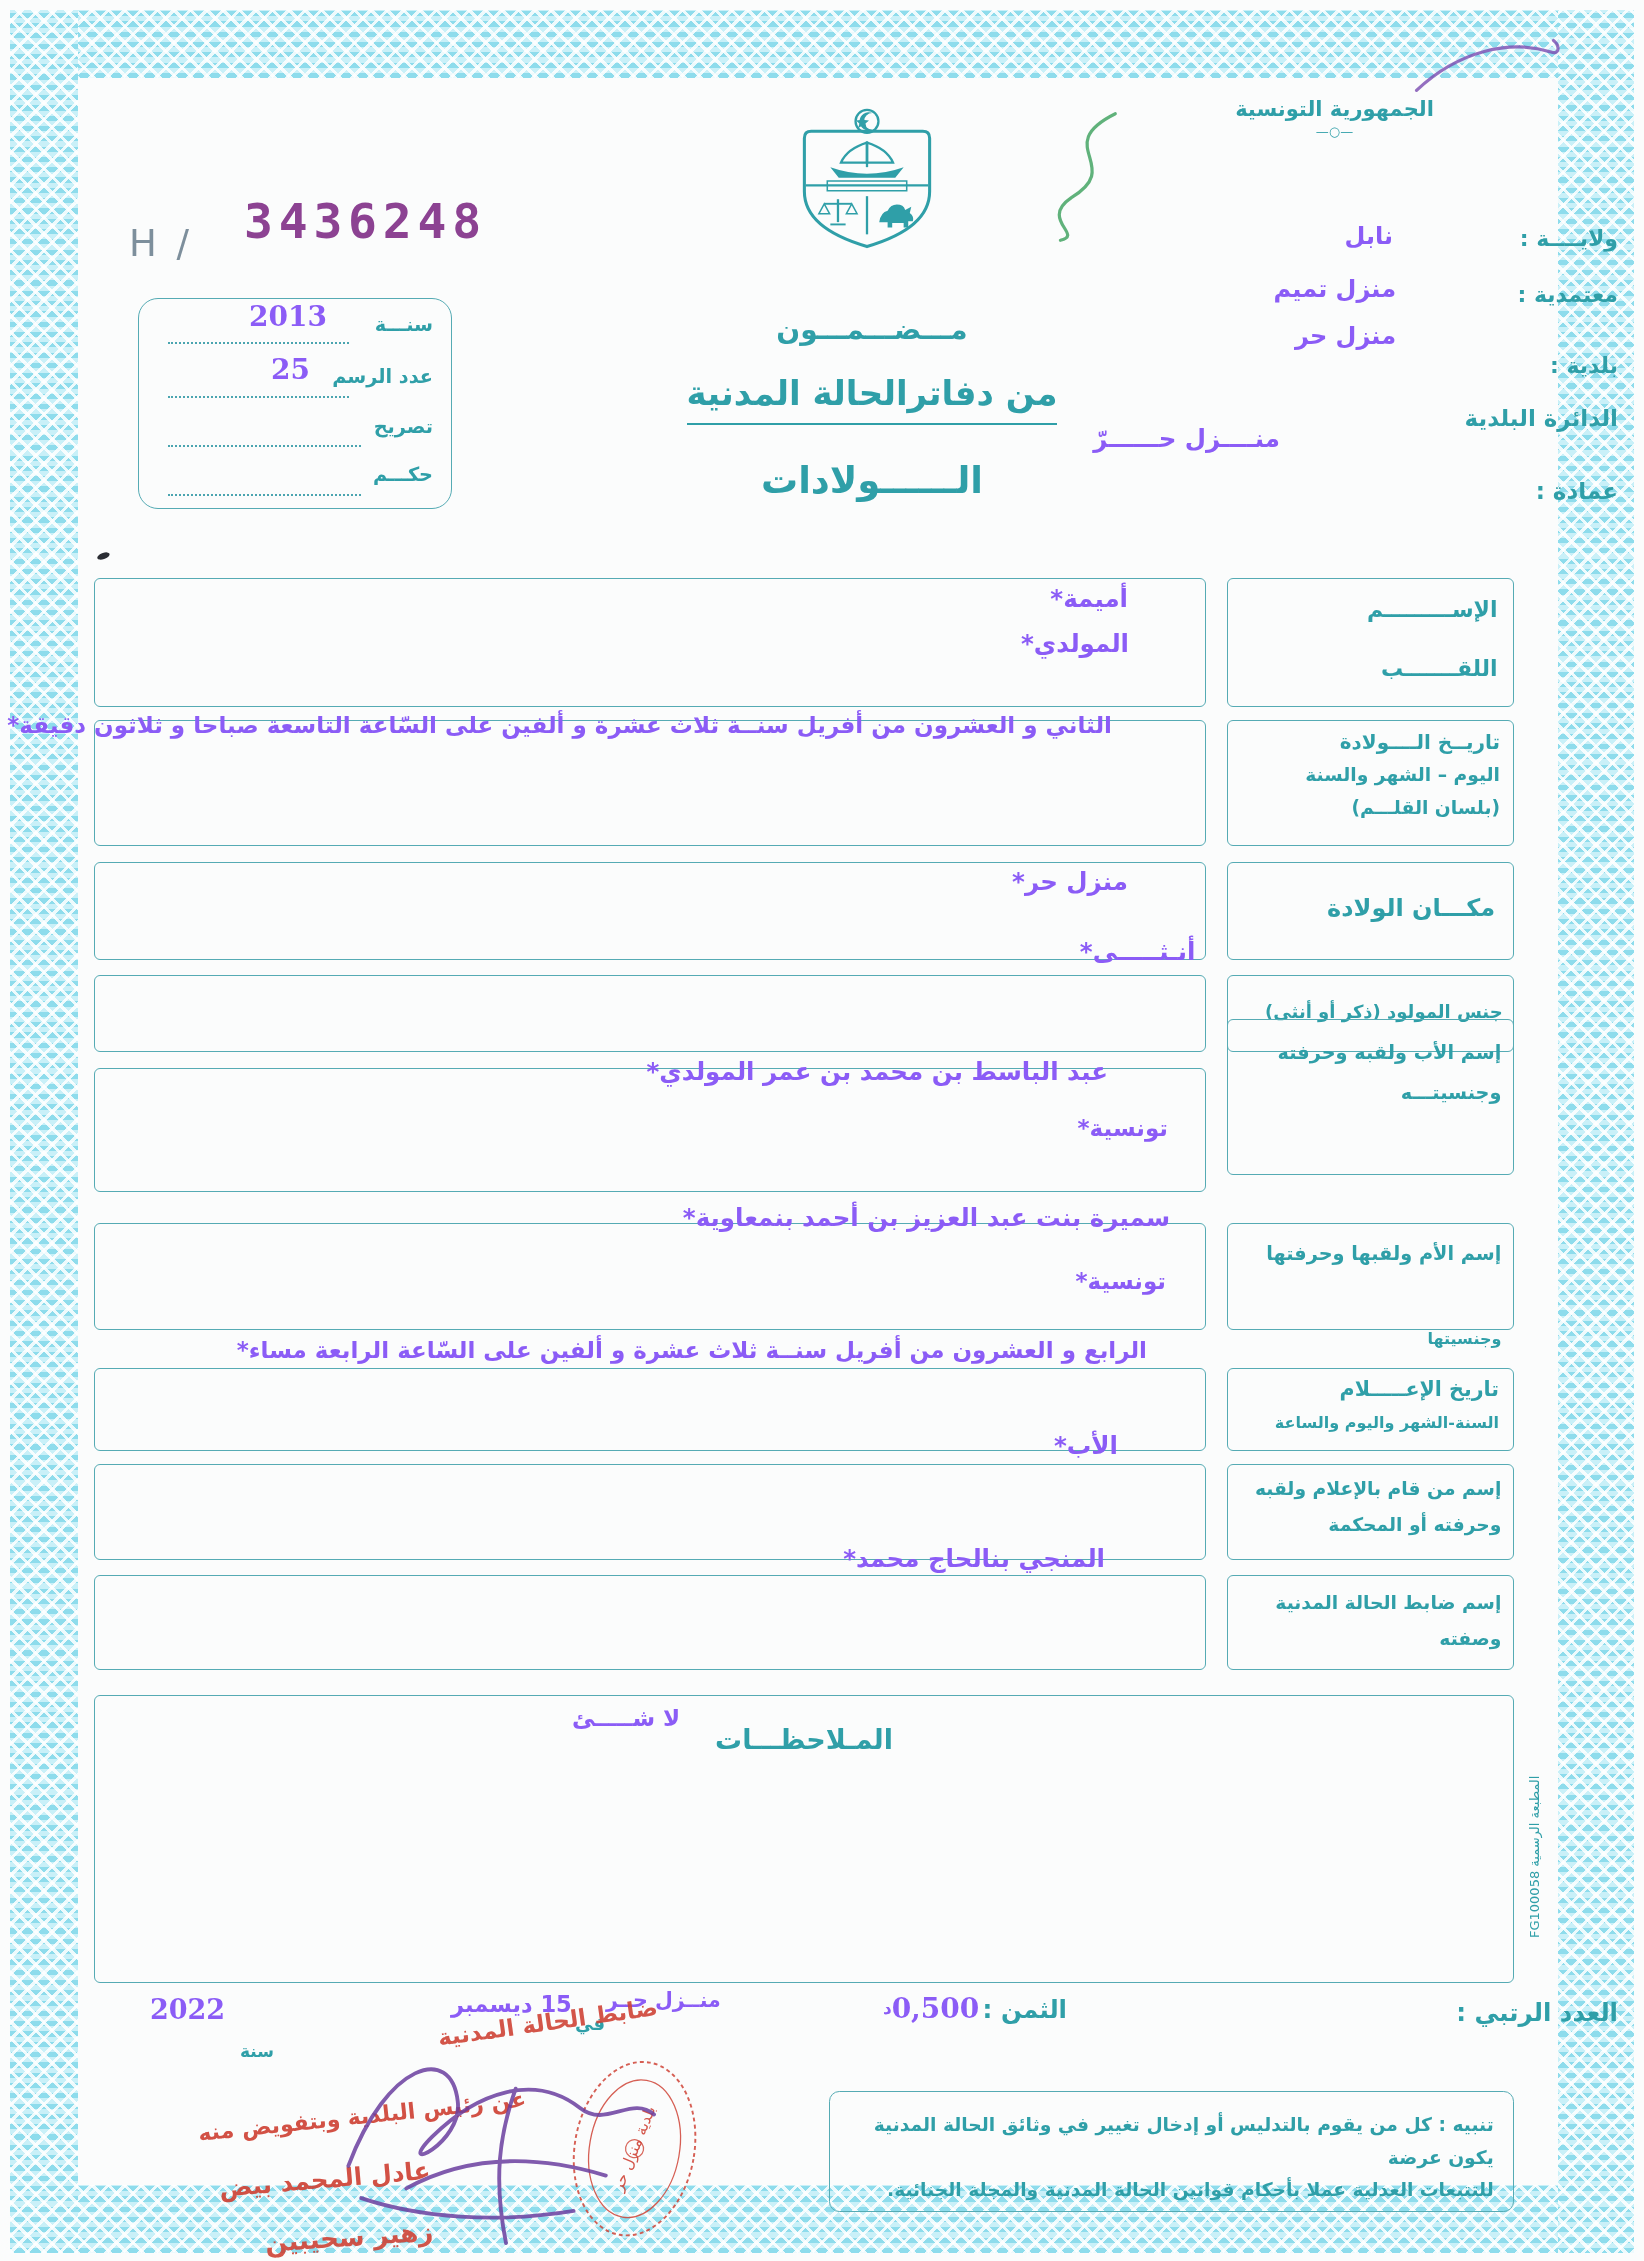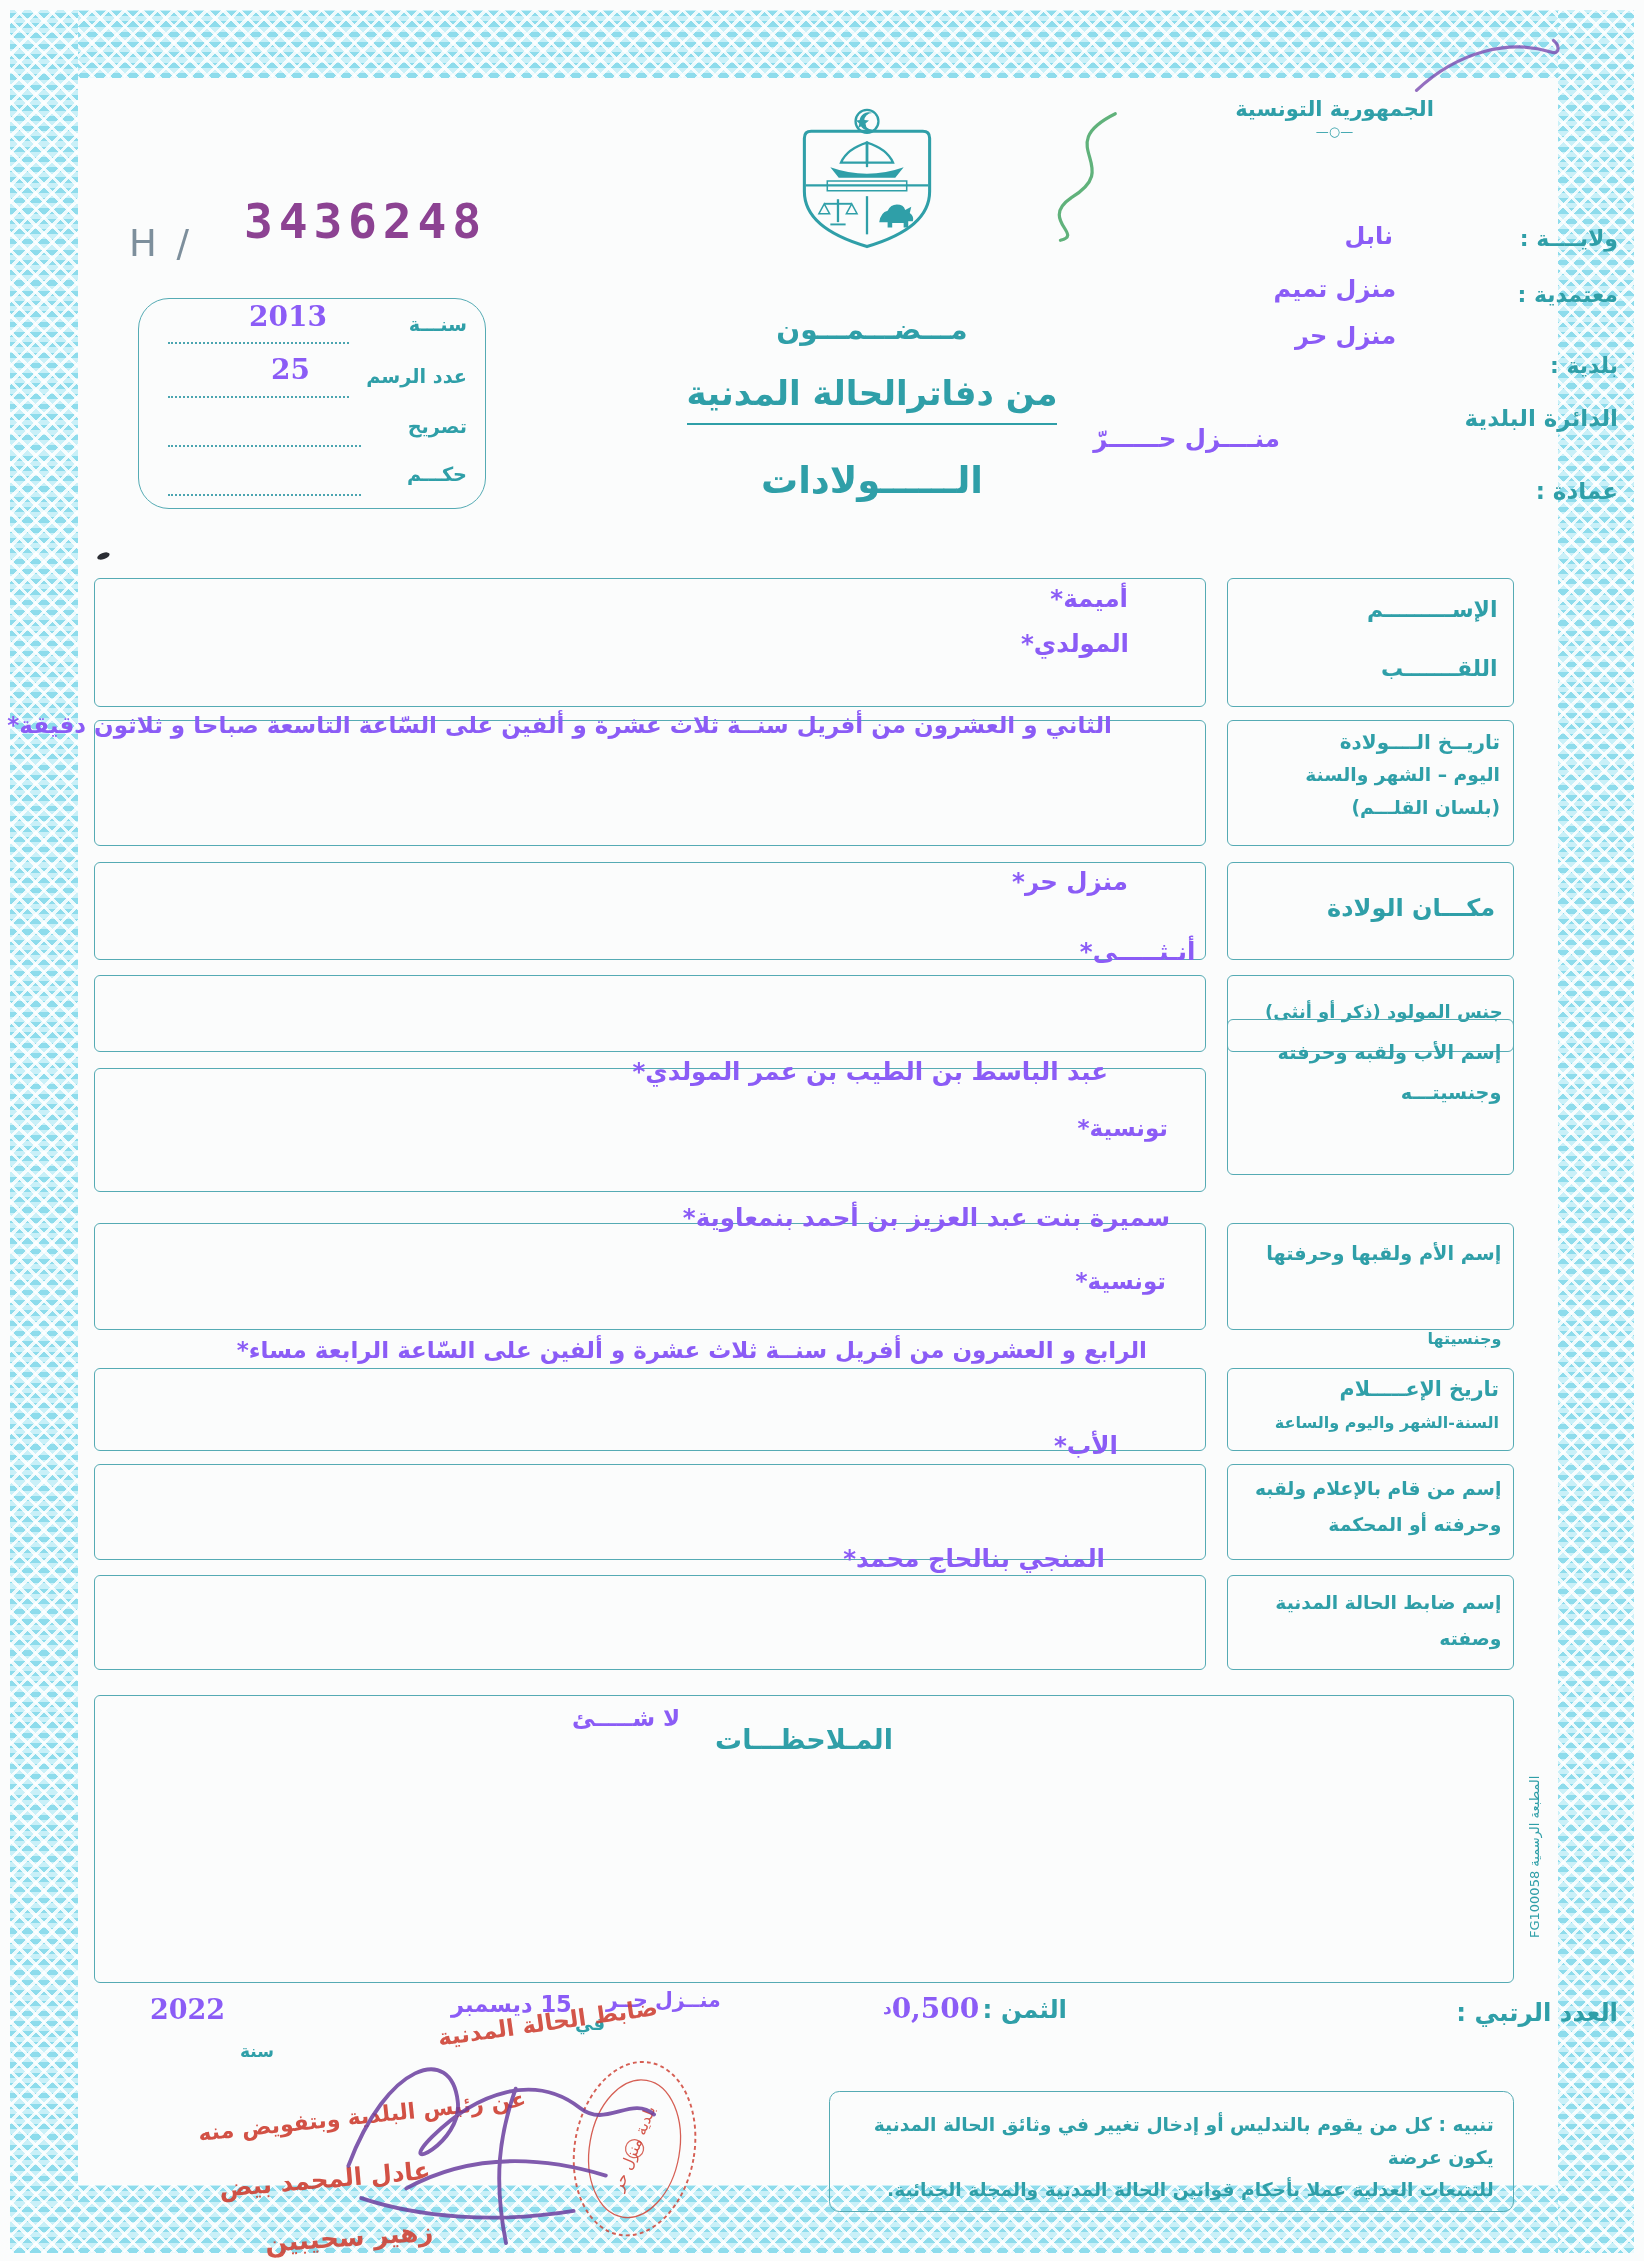--- a/index.html
+++ b/index.html
@@ -95,21 +95,21 @@
 <span class="abs typed" style="right:248px;top:275px;font-size:24px;">منزل تميم</span>
 
 <span class="abs label" style="right:26px;top:329px;font-size:22px;margin-top:24px;">بلدية :</span>
 <span class="abs typed" style="right:248px;top:322px;font-size:24px;">منزل حر</span>
 
 <span class="abs label" style="right:26px;top:405px;font-size:23px;">الدائرة البلدية</span>
 <span class="abs typed" style="right:364px;top:424px;font-size:24.5px;">منــــزل حــــــرّ</span>
 
 <span class="abs label" style="right:26px;top:478px;font-size:23px;">عمادة :</span>
 
-<div class="box" style="left:138px;top:298px;width:348px;height:211px;border-radius:31px;">
+<div class="box" style="left:138px;top:298px;width:314px;height:211px;border-radius:20px;">
   <span class="abs typed serif" dir="ltr" style="left:110px;top:1.3px;font-size:28px;">2013</span>
   <span class="abs label" style="right:18px;top:14px;font-size:19.3px;">سنـــة</span>
   <span class="dotline" style="left:29px;width:181px;top:43px;"></span>
 
   <span class="abs typed serif" dir="ltr" style="left:132px;top:54px;font-size:28px;">25</span>
   <span class="abs label" style="right:18px;top:66px;font-size:19.3px;">عدد الرسم</span>
   <span class="dotline" style="left:29px;width:181px;top:97px;"></span>
 
   <span class="abs label" style="right:18px;top:116px;font-size:19.3px;">تصريح</span>
   <span class="dotline" style="left:29px;width:193px;top:146px;"></span>
@@ -151,21 +151,21 @@
 <div class="box" style="left:1227px;top:862px;width:287px;height:98px;">
   <span class="abs label" style="right:18px;top:31px;font-size:24px;">مكـــان الولادة</span>
 </div>
 
 <div class="box" style="left:94px;top:975px;width:1112px;height:77px;"></div>
 <div class="box" style="left:1227px;top:975px;width:287px;height:77px;">
   <span class="abs label" style="right:10.3px;top:24.5px;font-size:18px;">جنس المولود (ذكر أو أنثى)</span>
 </div>
 
 <div class="box" style="left:94px;top:1068px;width:1112px;height:124px;">
-  <span class="abs typed nowrap" style="right:97px;top:-11.6px;font-size:24.5px;">عبد الباسط بن الطيب بن عمر المولدي*</span>
+  <span class="abs typed nowrap" style="right:97px;top:-11.6px;font-size:24.5px;">عبد الباسط بن محمد بن عمر المولدي*</span>
   <span class="abs typed" style="right:37px;top:46px;font-size:23px;">تونسية*</span>
 </div>
 <div class="box" style="left:1227px;top:1019px;width:287px;height:156px;">
   <span class="abs label" style="right:11.6px;top:20.6px;font-size:19.3px;">إسم الأب ولقبه وحرفته</span>
   <span class="abs label" style="right:11.6px;top:61px;font-size:19.3px;">وجنسيتـــه</span>
 </div>
 
 <div class="box" style="left:94px;top:1223px;width:1112px;height:107px;">
   <span class="abs typed nowrap" style="right:35px;top:-20.6px;font-size:24.5px;">سميرة بنت عبد العزيز بن أحمد بنمعاوية*</span>
   <span class="abs typed" style="right:39px;top:44px;font-size:23px;">تونسية*</span>

